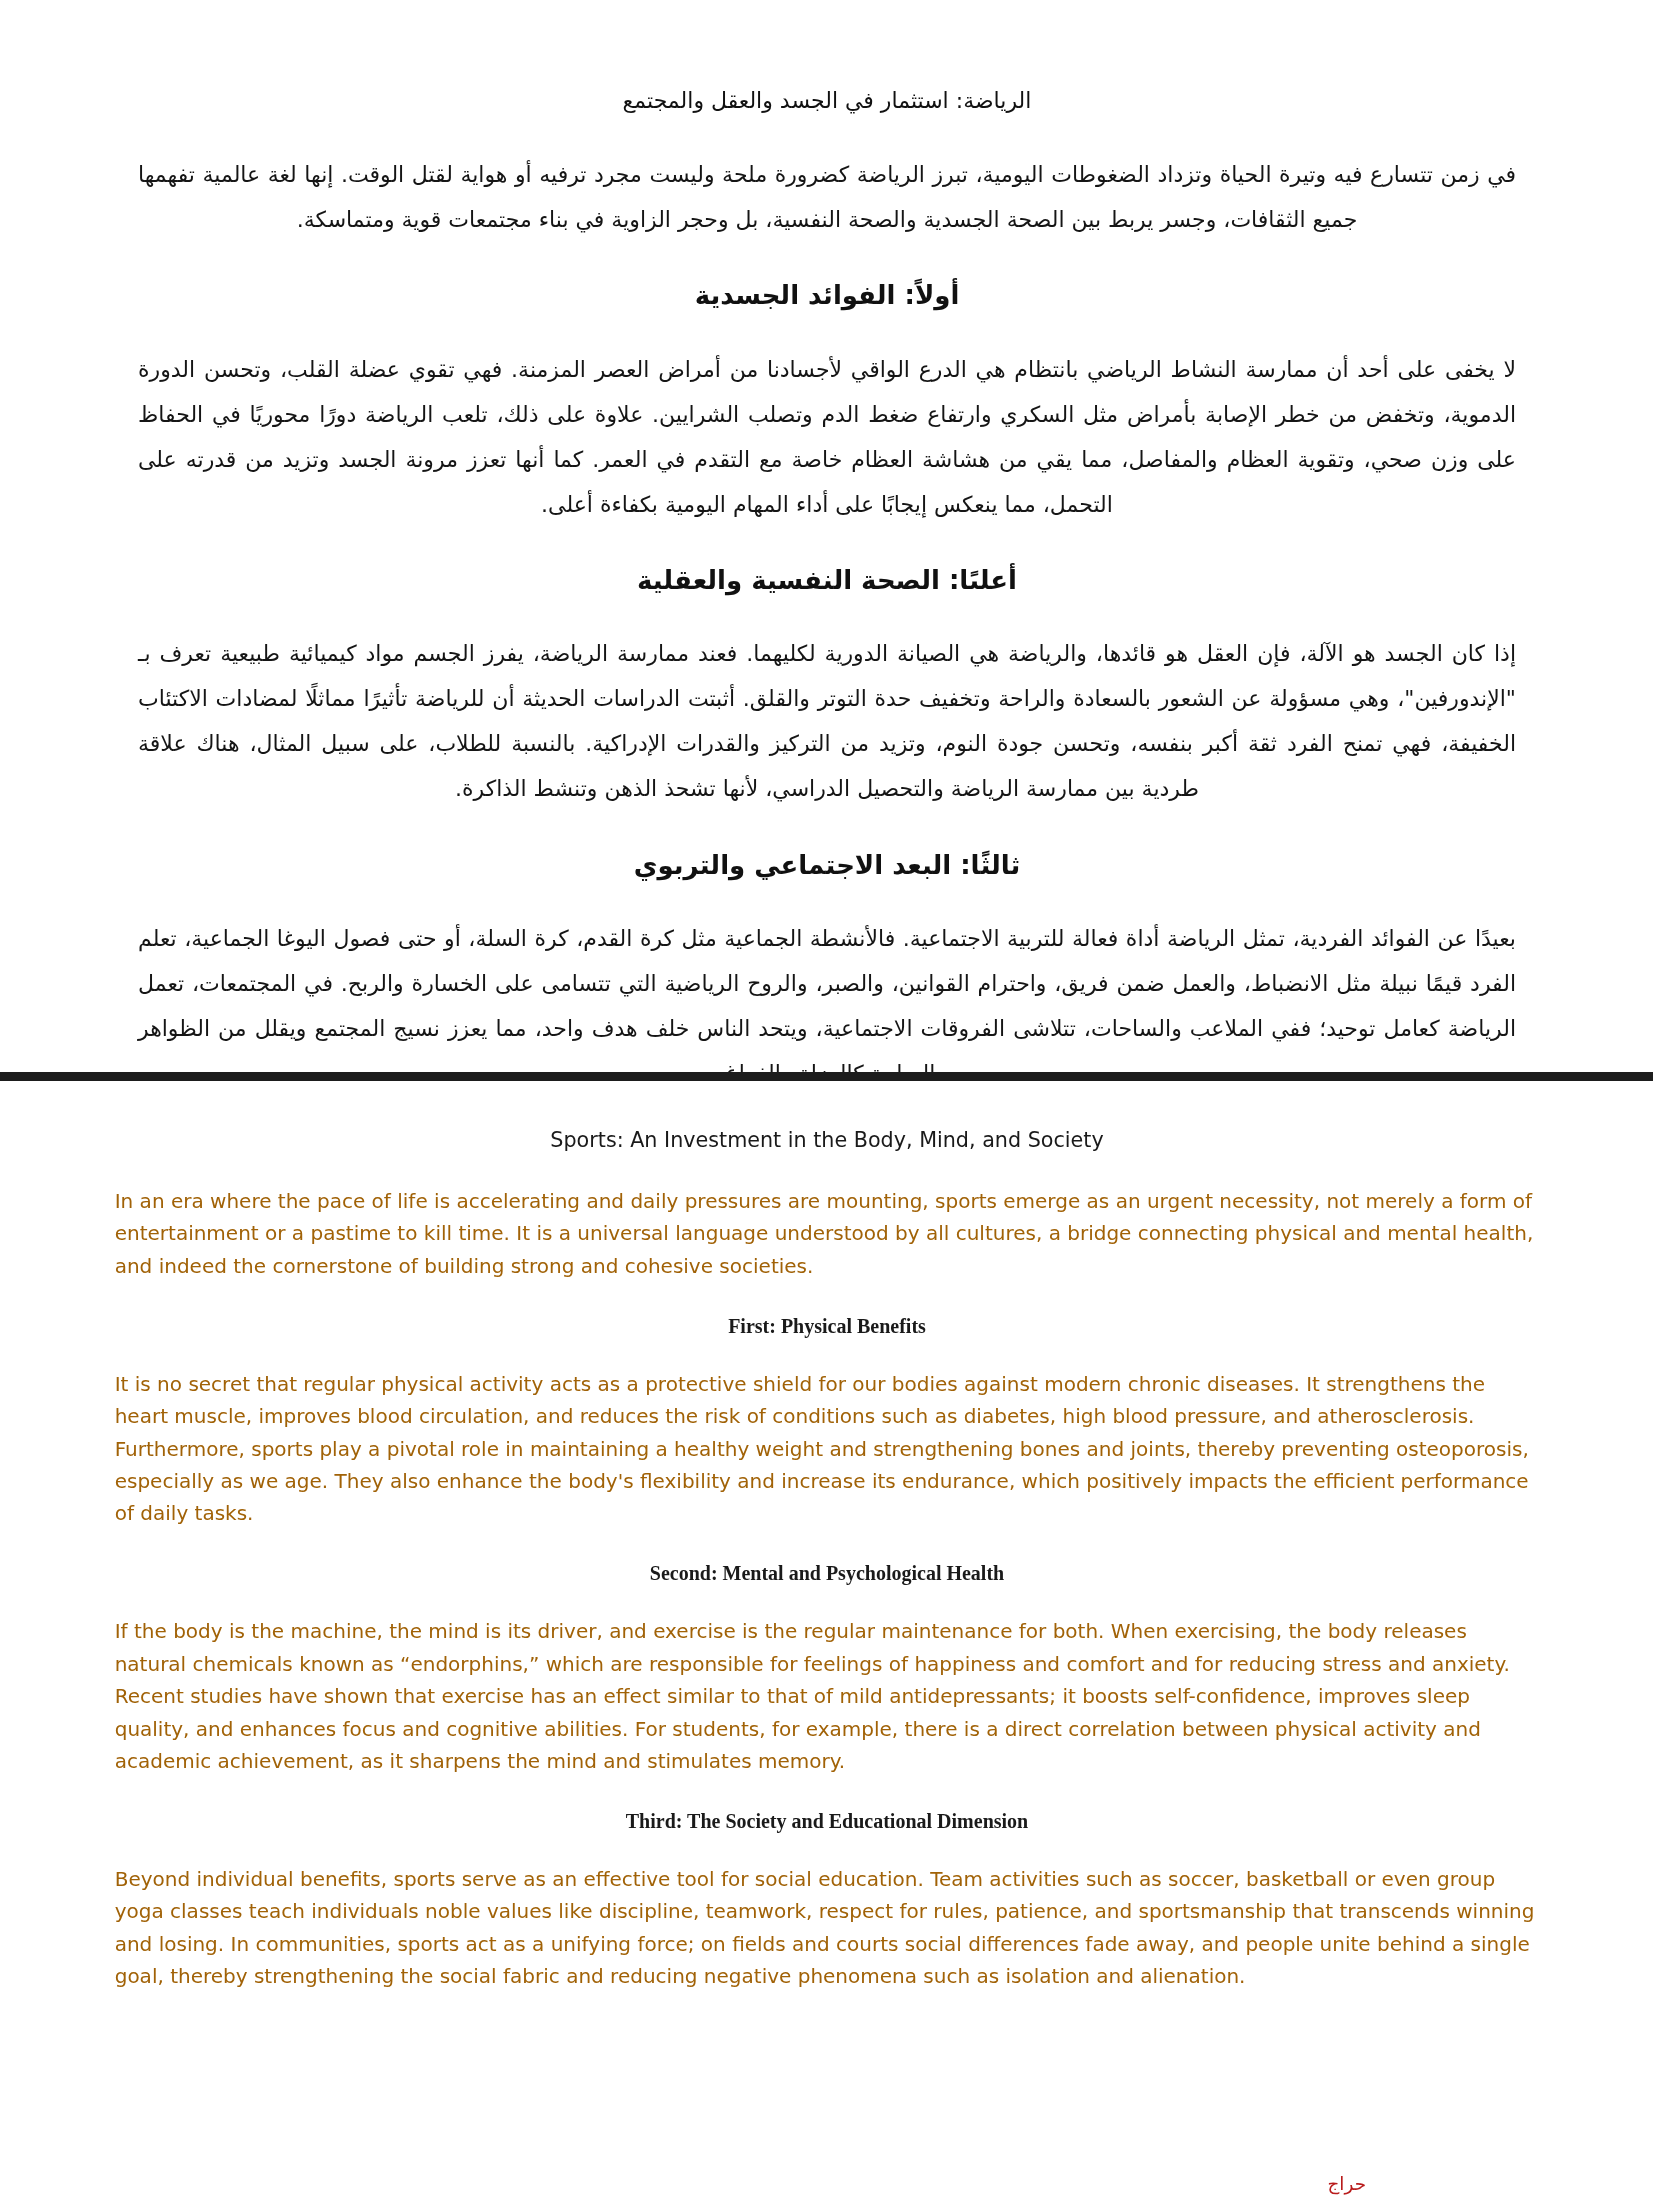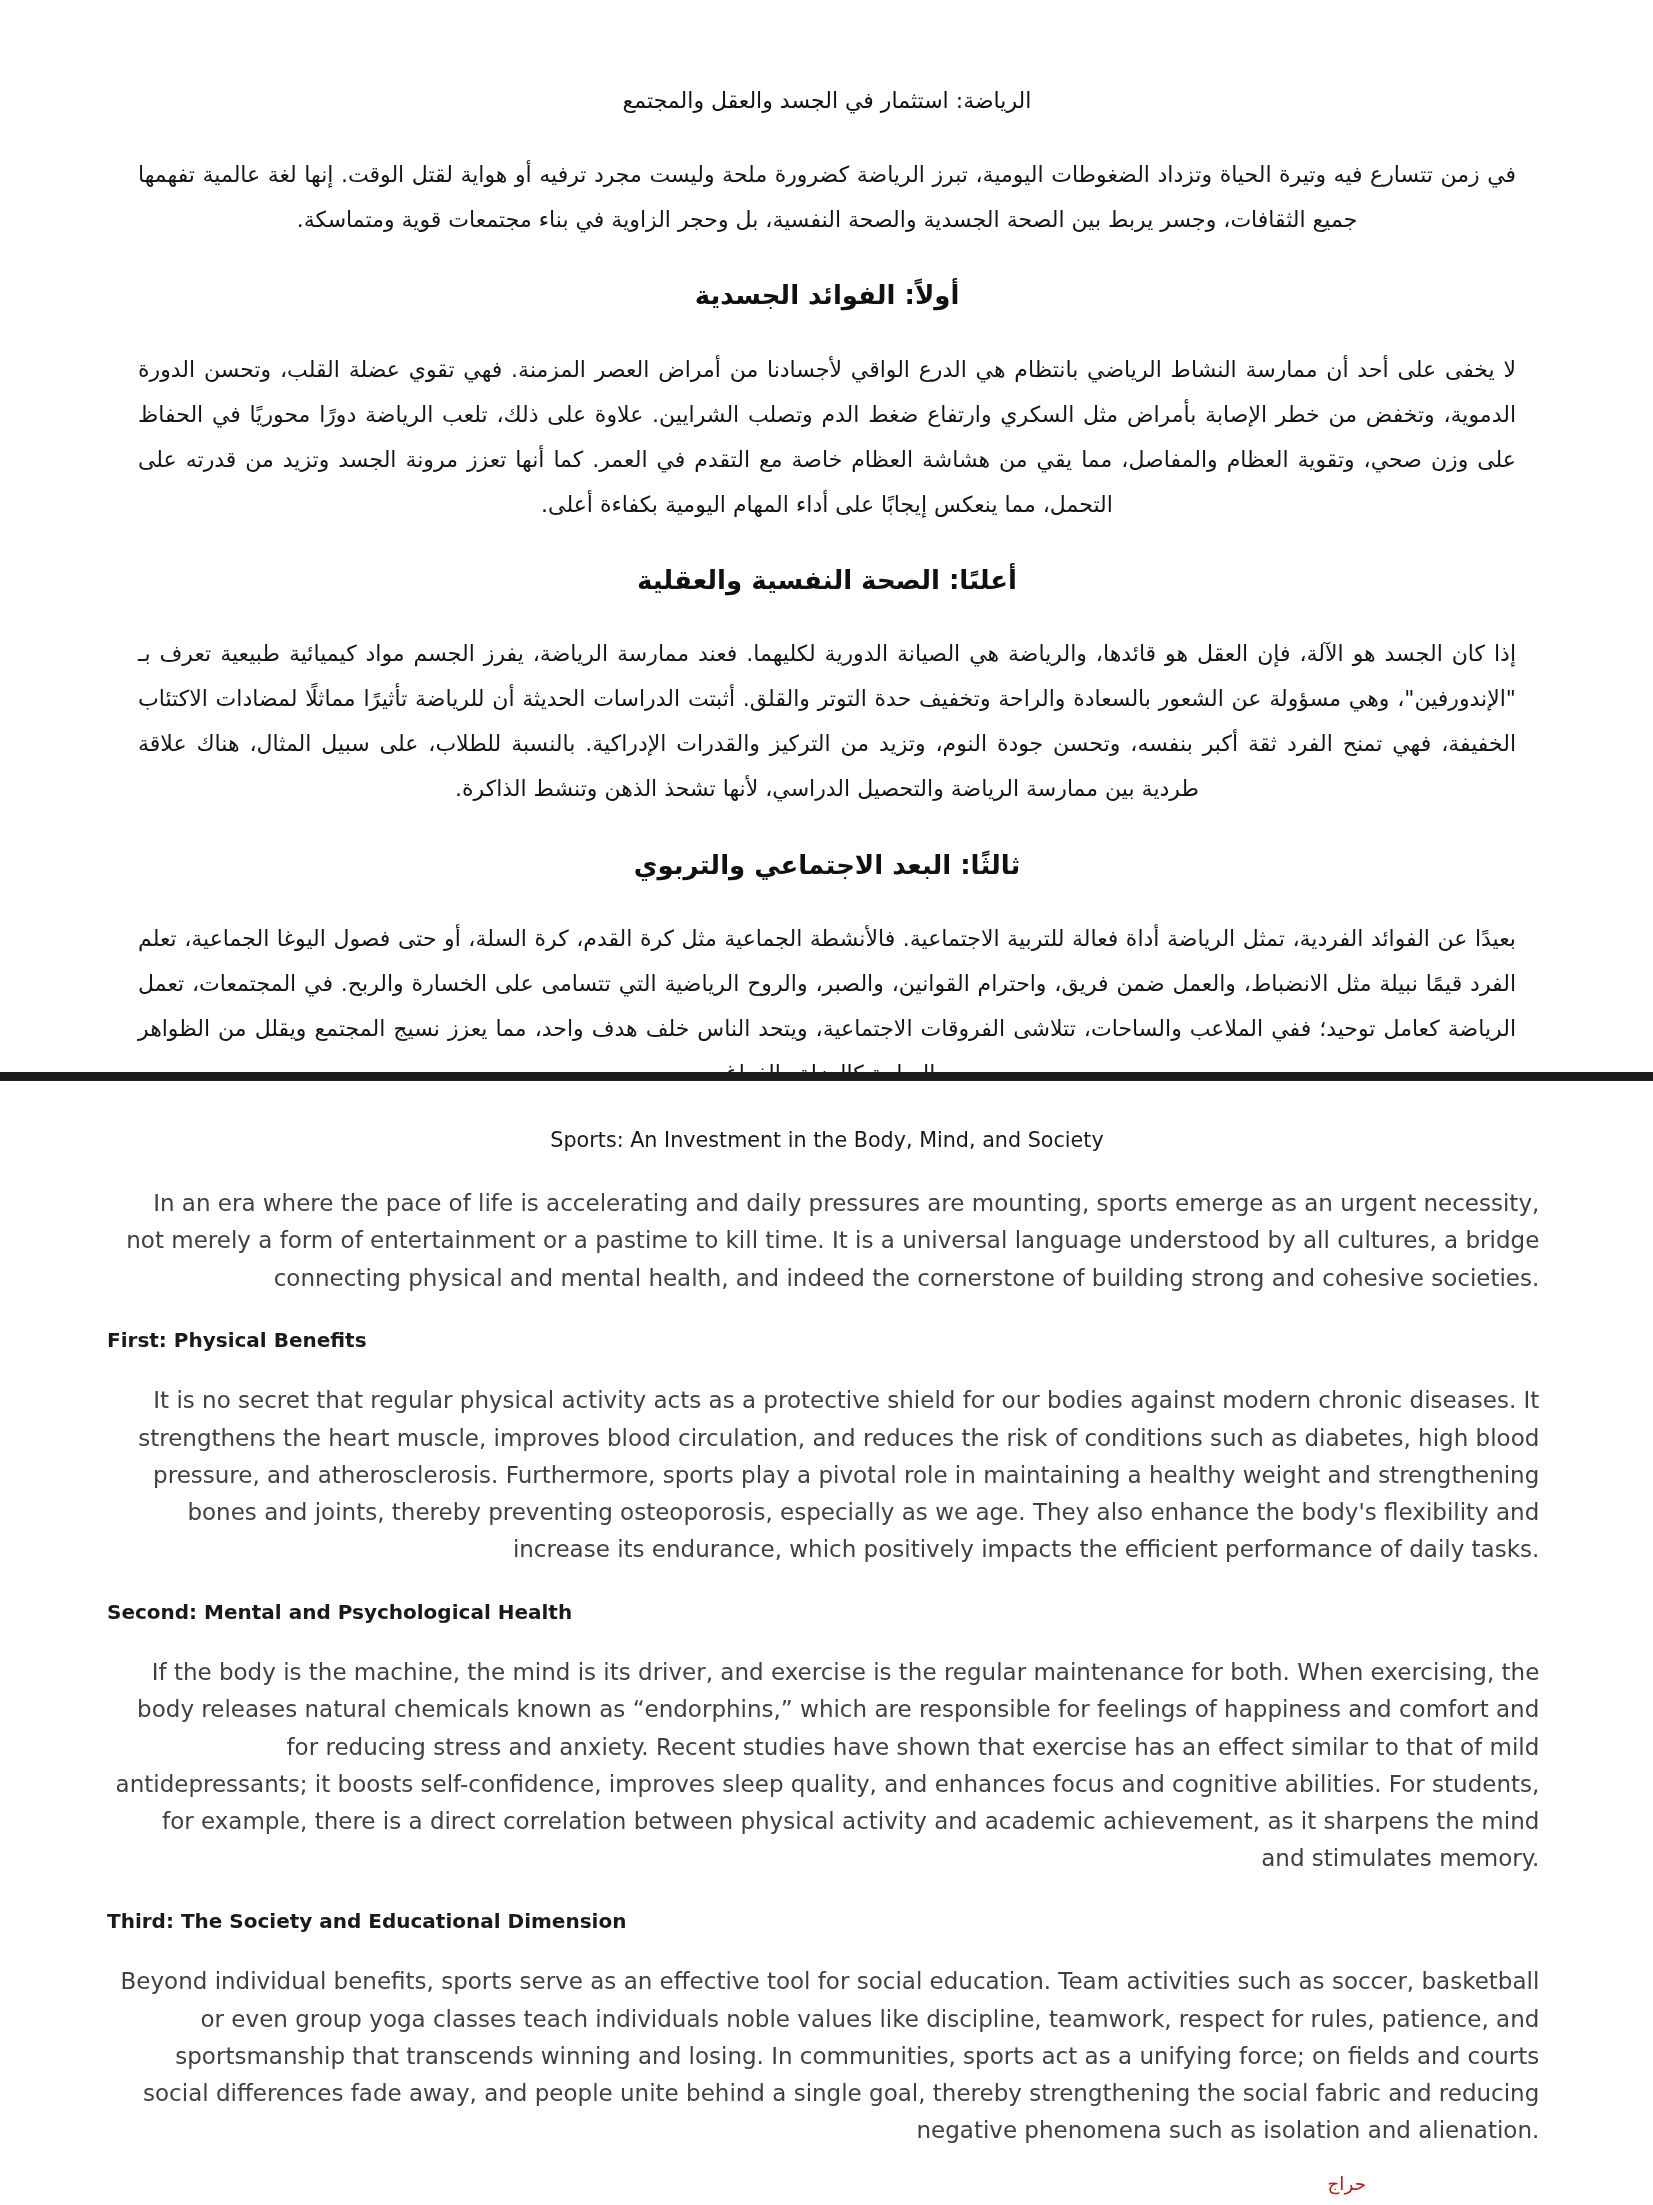--- a/index.html
+++ b/index.html
@@ -89,34 +89,35 @@
   .en-title {
     text-align: center;
     font-size: 20.7px;
     line-height: 1.5;
     color: #1a1a1a;
     margin: 0 0 29px 0;
     font-weight: 400;
   }
 
   .en-para {
-    text-align: right;
-    font-size: 23px;
+    text-align: left;
+    font-size: 20px;
     line-height: 1.62;
-    color: #404040;
+    color: #a16207;
     margin: 0 0 27.6px 0;
     padding: 0 7.7px;
   }
 
   .en-heading {
-    text-align: left;
+    text-align: center;
     font-size: 20px;
     line-height: 1.6;
     color: #1a1a1a;
     margin: 0 0 26px 0;
+    font-family: Liberation Serif, serif;
   }
 
   .watermark {
     position: absolute;
     bottom: 10.7px;
     left: 0;
     width: 1366px;
     text-align: right;
     font-size: 18.4px;
     color: #b91c1c;

